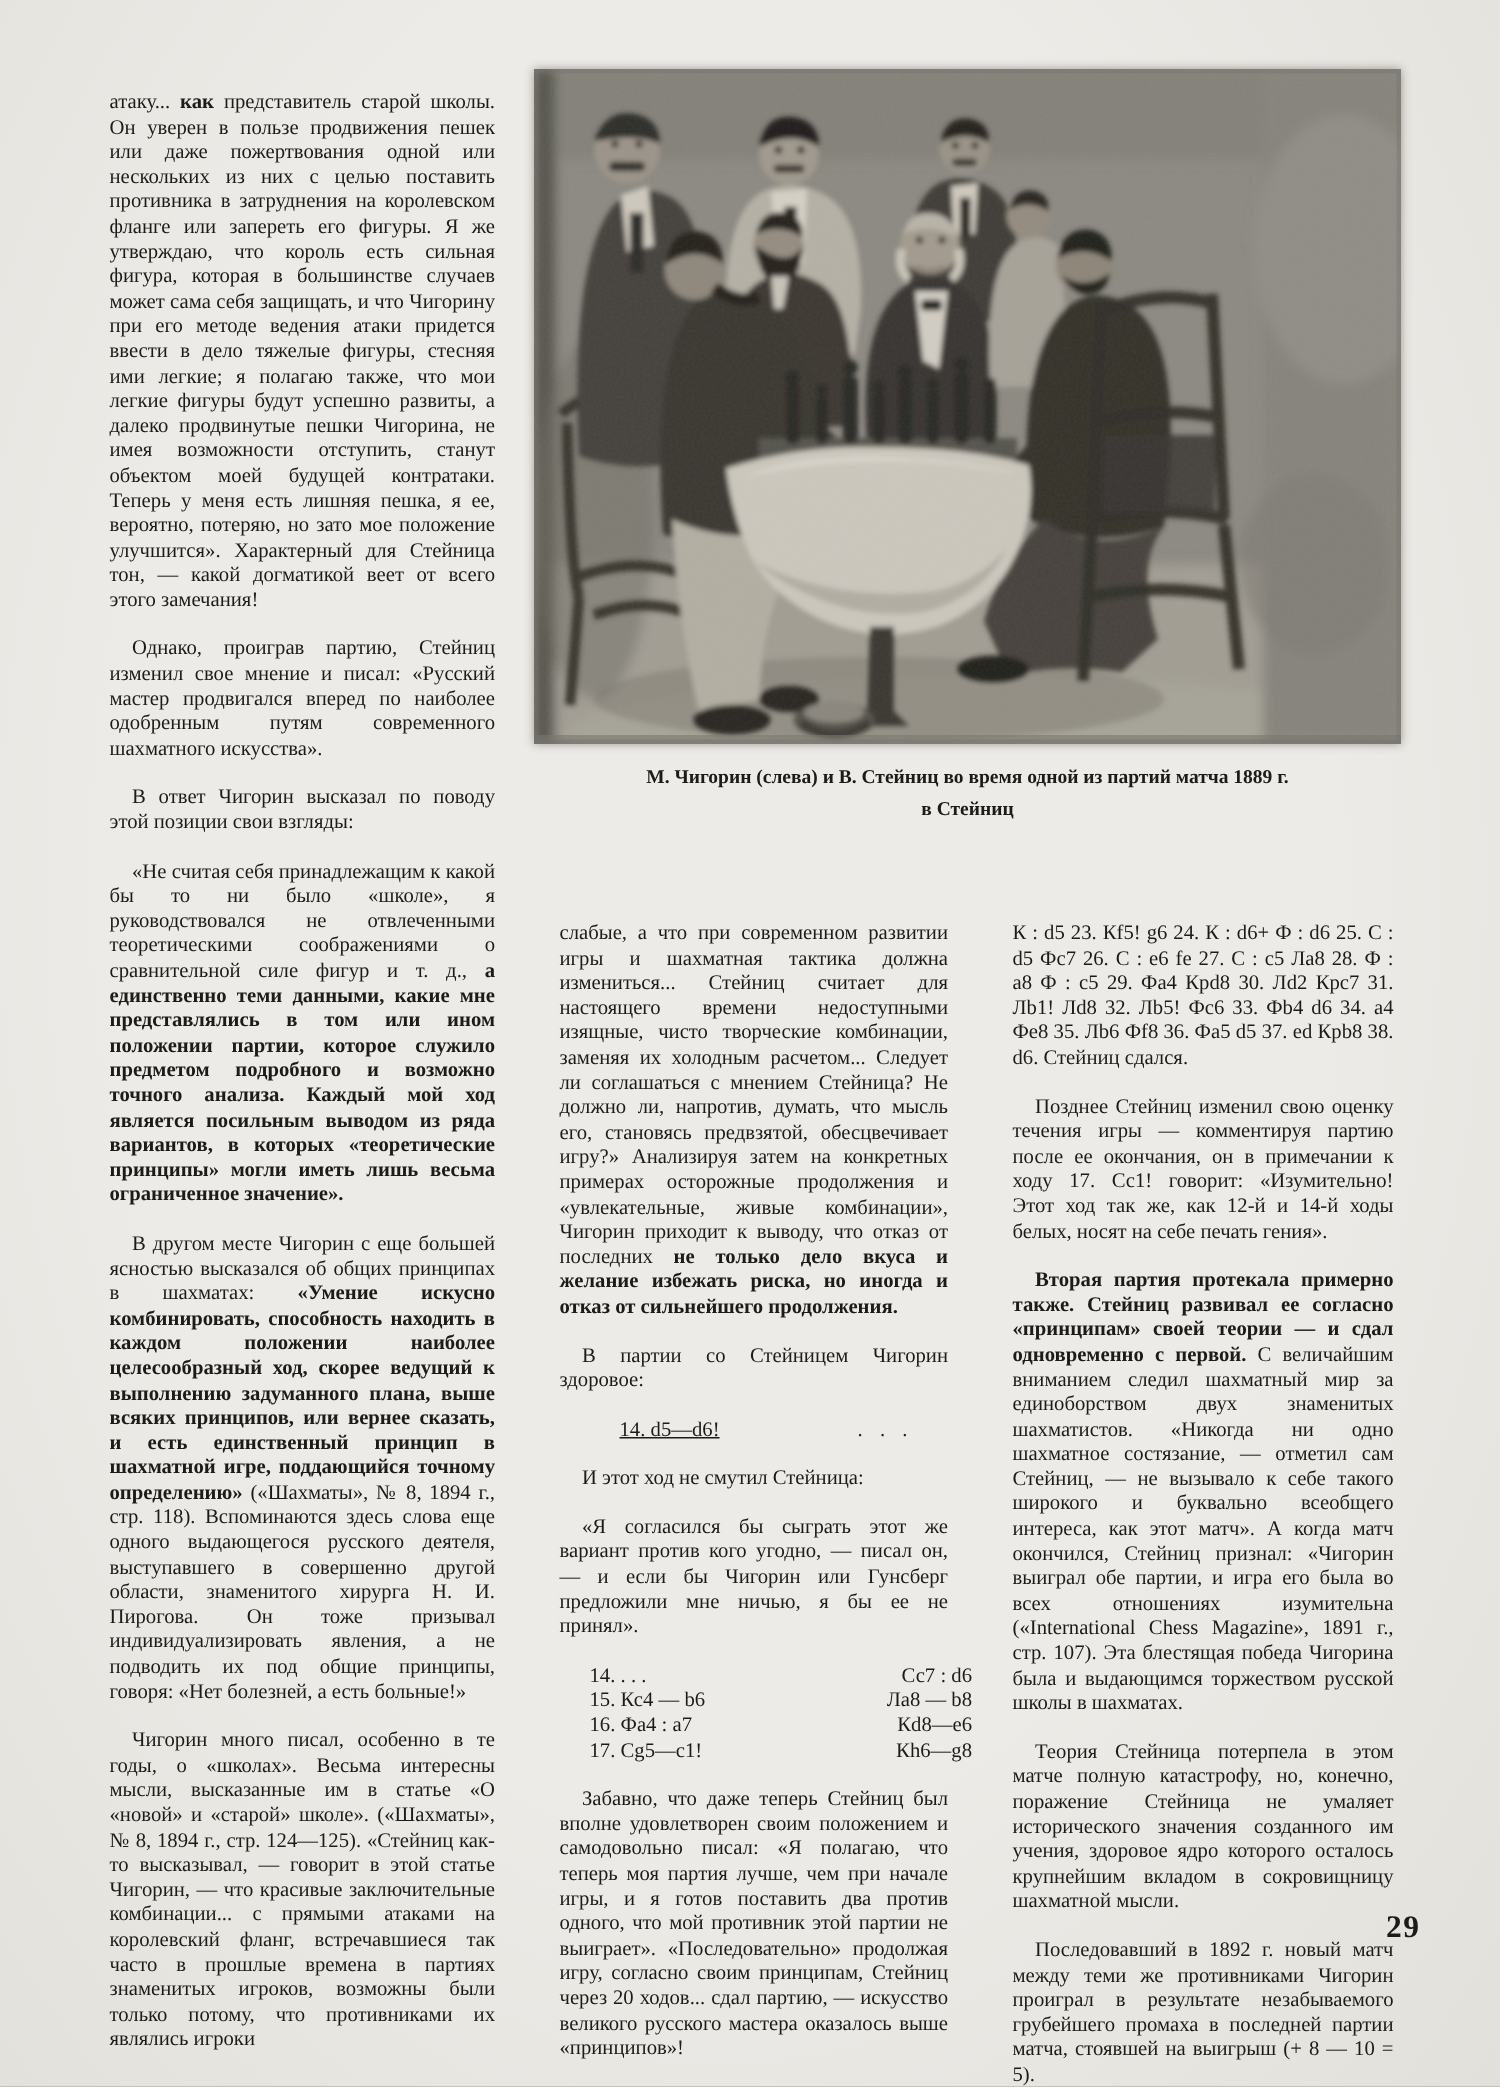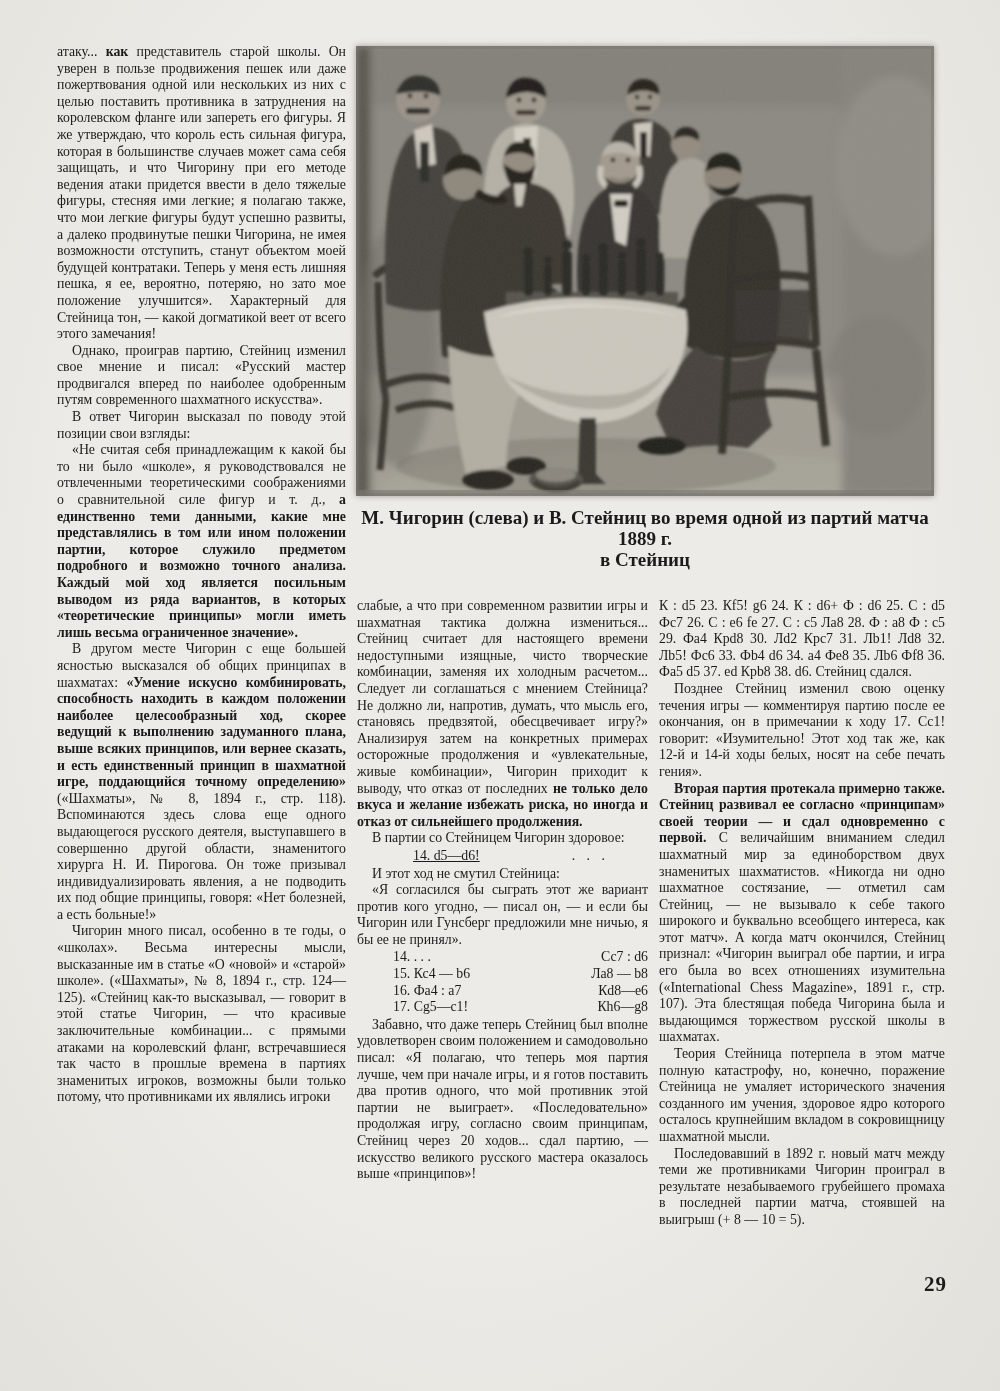--- a/index.html
+++ b/index.html
@@ -6,27 +6,27 @@
   .page{
     position:relative;width:1000px;height:1391px;margin:0 auto;
     background:radial-gradient(ellipse at 48% 42%, #edebe7 55%, #e2e0da 100%);
     font-family:"Liberation Serif","DejaVu Serif",serif;
     color:#1c1b19;overflow:hidden;
   }
   .col{position:absolute;text-align:justify;font-size:13.8px;line-height:16.6px;}
   .col-left{left:57px;top:44px;width:289px;}
   .col-mid{left:357px;top:598px;width:291px;}
   .col-right{left:659px;top:598px;width:286px;}
-  .par{margin:0;text-indent:15px;}
+  .par{margin:16px;text-indent:15px;}
   .par.noindent{text-indent:0;}
   .b{font-weight:bold;}
   .photo-wrap{position:absolute;left:356px;top:46px;width:578px;height:450px;box-shadow:0 0 6px rgba(60,58,52,.45);}
   .photo-wrap svg{display:block;width:100%;height:100%;}
   .caption{position:absolute;left:356px;top:507px;width:578px;text-align:center;
-    font-weight:bold;font-size:19px;line-height:21px;}
+    font-weight:bold;font-size:13px;line-height:21px;}
   .moveline{display:flex;margin:1px 0;}
   .moveline .mv-w{margin-left:56px;text-decoration:underline;}
   .moveline.first .mv-b{margin-left:92px;letter-spacing:4px;}
   .movetable{margin:1px 0;}
   .movetable .moverow{display:flex;justify-content:space-between;}
   .movetable .mv-w{margin-left:36px;width:150px;}
   .pageno{position:absolute;right:53px;top:1272px;font-size:21px;font-weight:bold;letter-spacing:1px;}
 </style>
 </head>
 <body>

